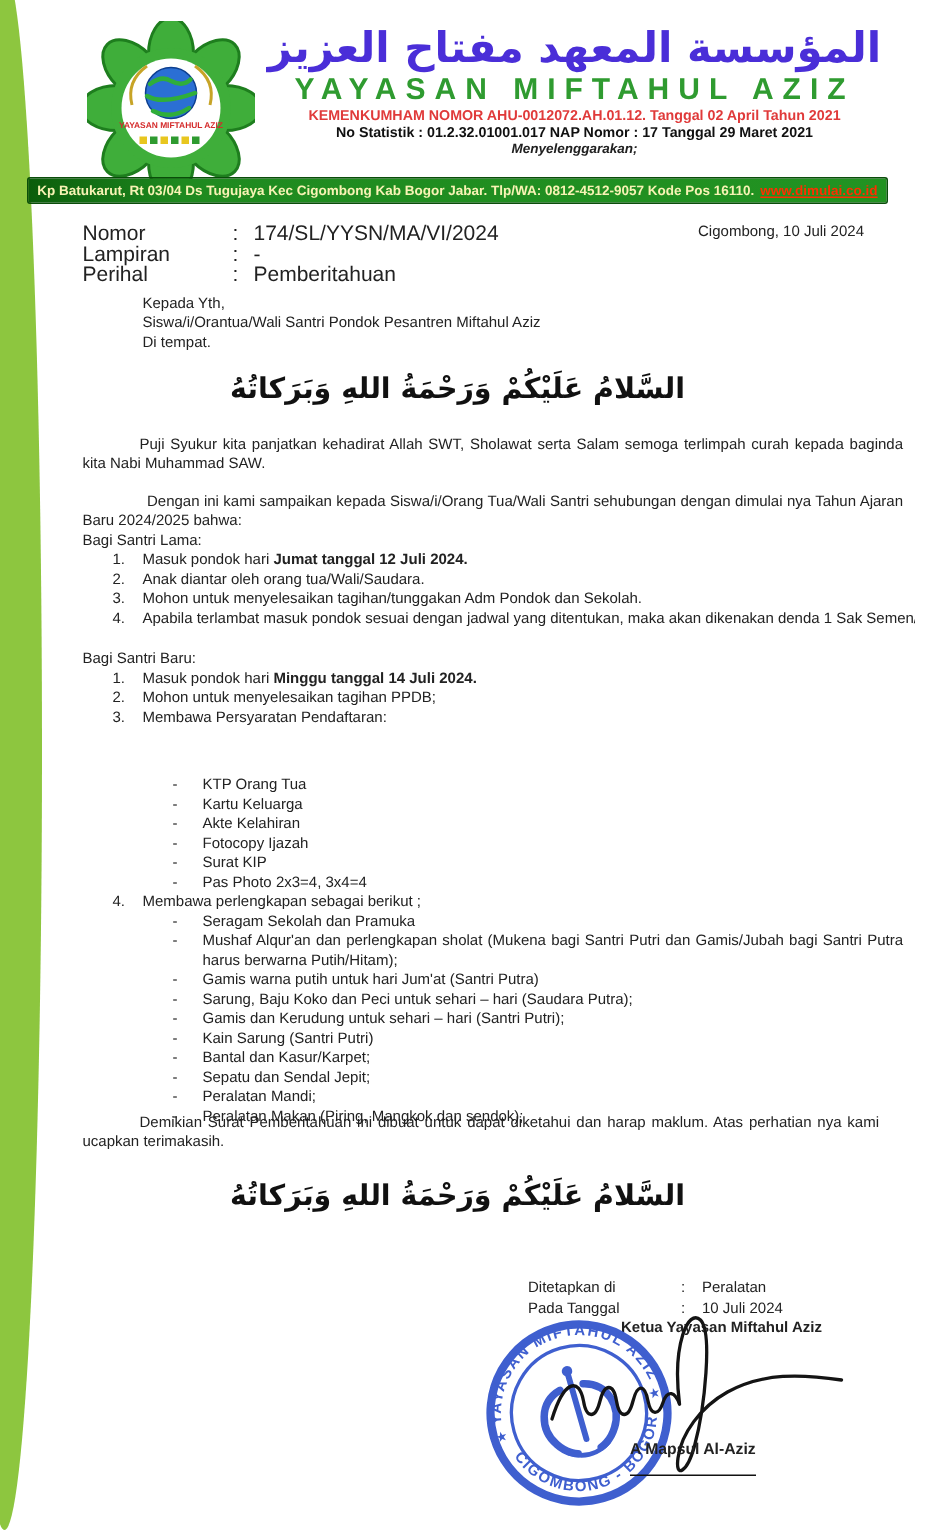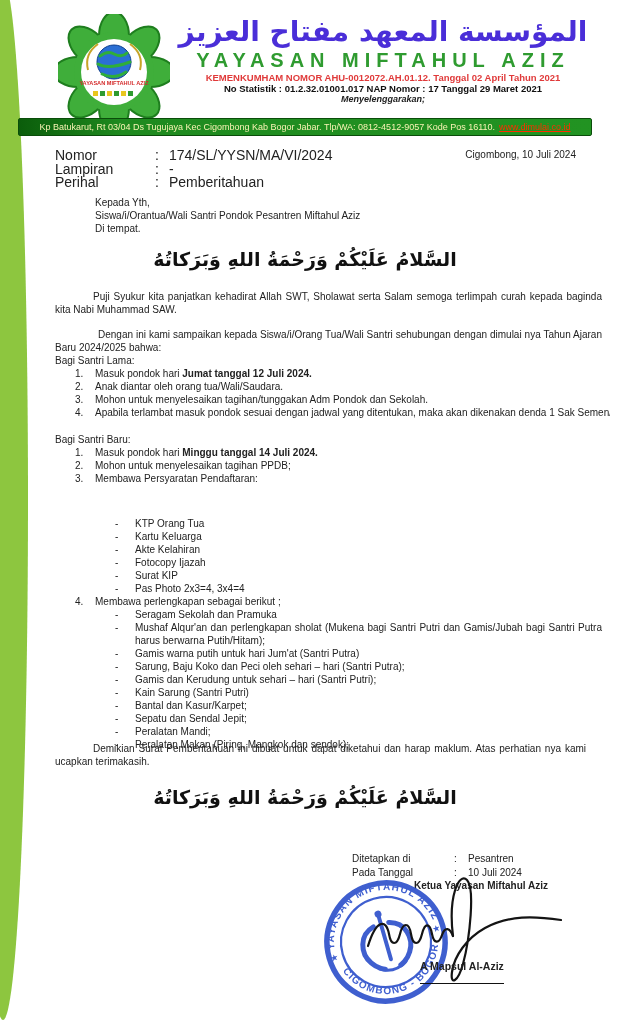--- a/index.html
+++ b/index.html
@@ -16,21 +16,21 @@
                 font-weight:bold;font-size:28px;line-height:32px;letter-spacing:1px;}
   .org-name{color:#2f9b30;font-weight:bold;font-size:20px;letter-spacing:6px;line-height:24px;white-space:nowrap;}
   .legal-line{color:#e03a3a;font-weight:bold;font-size:9.5px;line-height:11px;}
   .stat-line{color:#101010;font-weight:bold;font-size:9.5px;line-height:11px;}
   .organizes{color:#202020;font-weight:bold;font-style:italic;font-size:9px;line-height:10px;}
   .programs{color:#1c6b1c;font-weight:bold;font-size:9.5px;line-height:11px;}
   .greenbar{position:absolute;top:118px;left:18px;right:18px;height:16px;
             background:linear-gradient(90deg,#0b5d0b,#1f8a1f 18%,#229322);
             border:1px solid #0a4d0a;border-radius:2px;
             display:flex;align-items:center;justify-content:center;
-            font-size:9px;font-weight:normal;color:#f8f3b4;white-space:nowrap;}
+            font-size:9px;font-weight:bold;color:#f8f3b4;white-space:nowrap;}
   .greenbar .site{color:#ff2d00;text-decoration:underline;margin-left:4px;}
 
   
   .meta{position:absolute;top:149px;left:55px;font-size:14px;line-height:13.5px;}
   .meta-row .lbl{display:inline-block;width:100px;}
   .meta-row .col{display:inline-block;width:14px;}
   .city-date{position:absolute;top:149px;right:34px;font-size:10px;}
   .addressee{position:absolute;top:196px;left:95px;font-size:10px;line-height:13px;}
 
   
@@ -164,38 +164,38 @@
           <li class="oneline"><span>Fotocopy Ijazah</span></li>
           <li class="oneline"><span>Surat KIP</span></li>
           <li class="oneline"><span>Pas Photo 2x3=4, 3x4=4</span></li>
         </ul>
       </li>
       <li><span>Membawa perlengkapan sebagai berikut ;</span>
         <ul class="dashlist" style="margin-left:-40px;">
           <li class="oneline"><span>Seragam Sekolah dan Pramuka</span></li>
           <li><span>Mushaf Alqur'an dan perlengkapan sholat (Mukena bagi Santri Putri dan Gamis/Jubah bagi Santri Putra harus berwarna Putih/Hitam);</span></li>
           <li class="oneline"><span>Gamis warna putih untuk hari Jum'at (Santri Putra)</span></li>
-          <li class="oneline"><span>Sarung, Baju Koko dan Peci oleh sehari – hari (Santri Putra);</span></li>
+          <li class="oneline"><span>Sarung, Baju Koko dan Peci untuk sehari – hari (Saudara Putra);</span></li>
           <li class="oneline"><span>Gamis dan Kerudung untuk sehari – hari (Santri Putri);</span></li>
           <li class="oneline"><span>Kain Sarung (Santri Putri)</span></li>
           <li class="oneline"><span>Bantal dan Kasur/Karpet;</span></li>
           <li class="oneline"><span>Sepatu dan Sendal Jepit;</span></li>
           <li class="oneline"><span>Peralatan Mandi;</span></li>
           <li class="oneline"><span>Peralatan Makan (Piring, Mangkok dan sendok);</span></li>
         </ul>
       </li>
     </ol>
   </div>
 
   <div class="closing">Demikian Surat Pemberitahuan ini dibuat untuk dapat diketahui dan harap maklum. Atas perhatian nya kami ucapkan terimakasih.</div>
   <div class="salam salam2">السَّلامُ عَلَيْكُمْ وَرَحْمَةُ اللهِ وَبَرَكاتُهُ</div>
 
   <div class="sig-block">
     <div class="sig-row">
-      <span class="lbl">Ditetapkan di</span><span class="col">:</span><span>Pesantren</span>
+      <span class="lbl">Ditetapkan di</span><span class="col">:</span><span>Peralatan</span>
     </div>
     <div class="sig-row">
       <span class="lbl">Pada Tanggal</span><span class="col">:</span><span>10 Juli 2024</span>
     </div>
     <div class="sig-title">Ketua Yayasan Miftahul Aziz</div>
   </div>
 
   <svg class="stamp" viewBox="0 0 132 132">
     <g fill="none" stroke="#2f52cc">
       <circle cx="66" cy="66" r="59" stroke-width="5.5"></circle>

